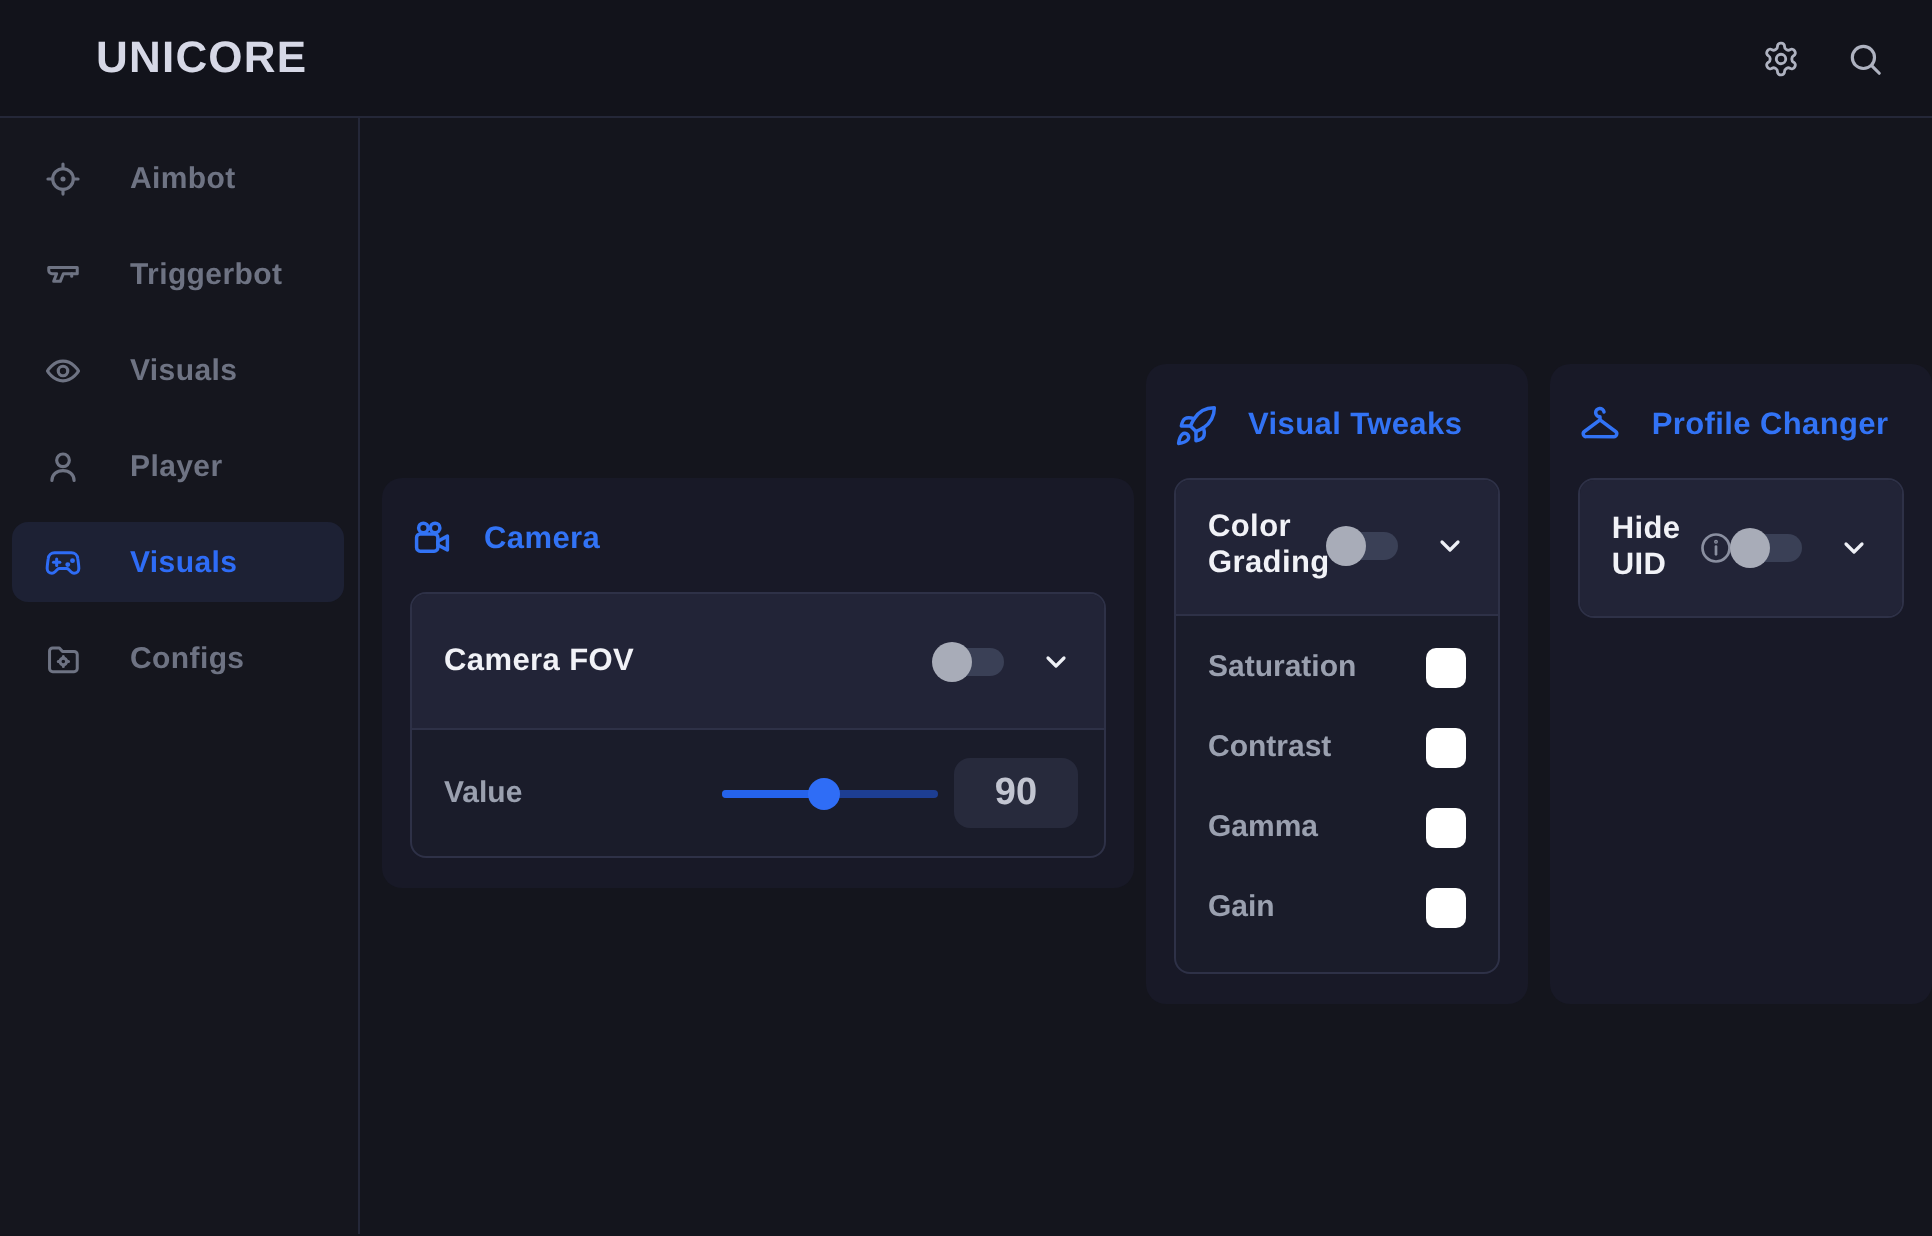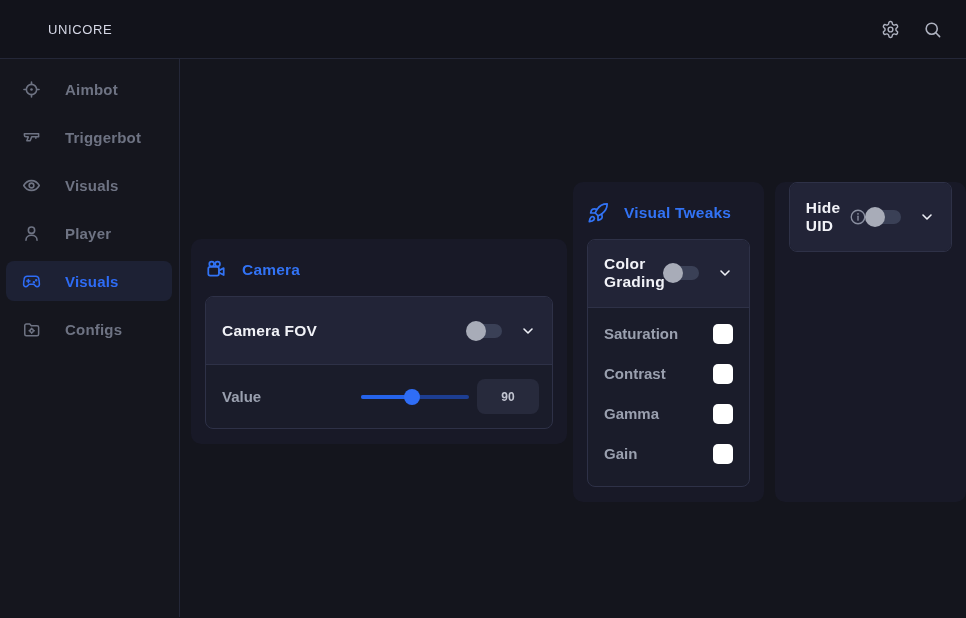--- a/index.html
+++ b/index.html
@@ -11,21 +11,21 @@
     --muted:#6e7383; --label:#9aa0af; --white:#f1f2f7;
     --toggle-track:#3a4056; --knob:#a8acb8; --valuebox:#272a3c;
   }
   *{margin:0;padding:0;box-sizing:border-box;}
   html,body{width:966px;height:618px;overflow:hidden;}
   body{background:var(--page-bg);font-family:"Liberation Sans","DejaVu Sans",sans-serif;
        -webkit-font-smoothing:antialiased;}
   
   .topbar{height:59px;background:var(--topbar-bg);border-bottom:1px solid var(--line);
           display:flex;align-items:center;padding:0 24px 0 48px;}
-  .logo{color:#d6d8e6;font-size:13px;font-weight:400;letter-spacing:.6px;}
+  .logo{color:#d6d8e6;font-size:22px;font-weight:700;letter-spacing:.6px;}
   .topbar-actions{margin-left:auto;display:flex;align-items:center;gap:22px;}
   .tb-icon{width:20px;height:20px;color:#aeb2c0;display:grid;place-items:center;cursor:pointer;}
   .tb-icon svg{width:19px;height:19px;}
   
   .shell{display:flex;height:558px;}
   .sidebar{width:180px;background:var(--sidebar-bg);border-right:1px solid var(--line);
            padding-top:10px;flex:none;}
   .nav-item{height:40px;margin:8px 7px 0 6px;border-radius:8px;display:flex;align-items:center;
             padding:0 0 0 16px;color:var(--muted);cursor:pointer;}
   .nav-item:first-child{margin-top:0;}
@@ -55,21 +55,21 @@
   .chev svg{width:16px;height:16px;}
   
   .cam-body{padding:13px 13px 13px 16px;display:flex;align-items:center;height:63px;}
   .row-label{color:var(--label);font-size:15px;font-weight:600;}
   .slider{margin-left:auto;width:108px;height:4px;border-radius:2px;background:var(--slider-rest);
           position:relative;cursor:pointer;flex:none;}
   .slider-fill{height:100%;border-radius:2px;background:var(--slider-fill);}
   .slider-thumb{position:absolute;top:50%;transform:translateY(-50%);width:16px;height:16px;
                 border-radius:50%;background:var(--thumb);}
   .value-box{margin-left:8px;width:62px;height:35px;border-radius:8px;background:var(--valuebox);
-             color:#c2c5d1;font-size:12px;font-weight:600;display:grid;place-items:center;flex:none;cursor:text;}
+             color:#c2c5d1;font-size:19px;font-weight:600;display:grid;place-items:center;flex:none;cursor:text;}
   
   .opt-body{padding:6px 16px 12px 16px;}
   .opt-row{height:40px;display:flex;align-items:center;justify-content:space-between;}
   .checkbox{width:20px;height:20px;border-radius:5px;background:#ffffff;cursor:pointer;flex:none;}
   
   .title-wrap{display:flex;align-items:center;gap:9px;}
   .info-icon{width:18px;height:18px;color:#8a8fa0;display:grid;place-items:center;cursor:pointer;}
   .info-icon svg{width:18px;height:18px;}
 </style>
 </head>
@@ -284,20 +284,28 @@
             </div>
             <div class="opt-row">
               <span class="row-label">Gain</span>
               <span class="checkbox"></span>
             </div>
           </div>
         </div>
       </section>
 
       <section class="panel">
+        <div class="section-head">
+          <span class="section-icon">
+              <svg viewBox="0 0 24 24">
+                <use href="#i-hanger"></use>
+              </svg>
+            </span>
+          <span class="section-title">Profile Changer</span>
+        </div>
         <div class="card">
           <div class="card-head" style="height:68px;">
             <span class="title-wrap">
               <span class="card-title">Hide UID</span>
               <span class="info-icon">
                   <svg viewBox="0 0 24 24">
                     <use href="#i-info"></use>
                   </svg>
                 </span>
             </span>

